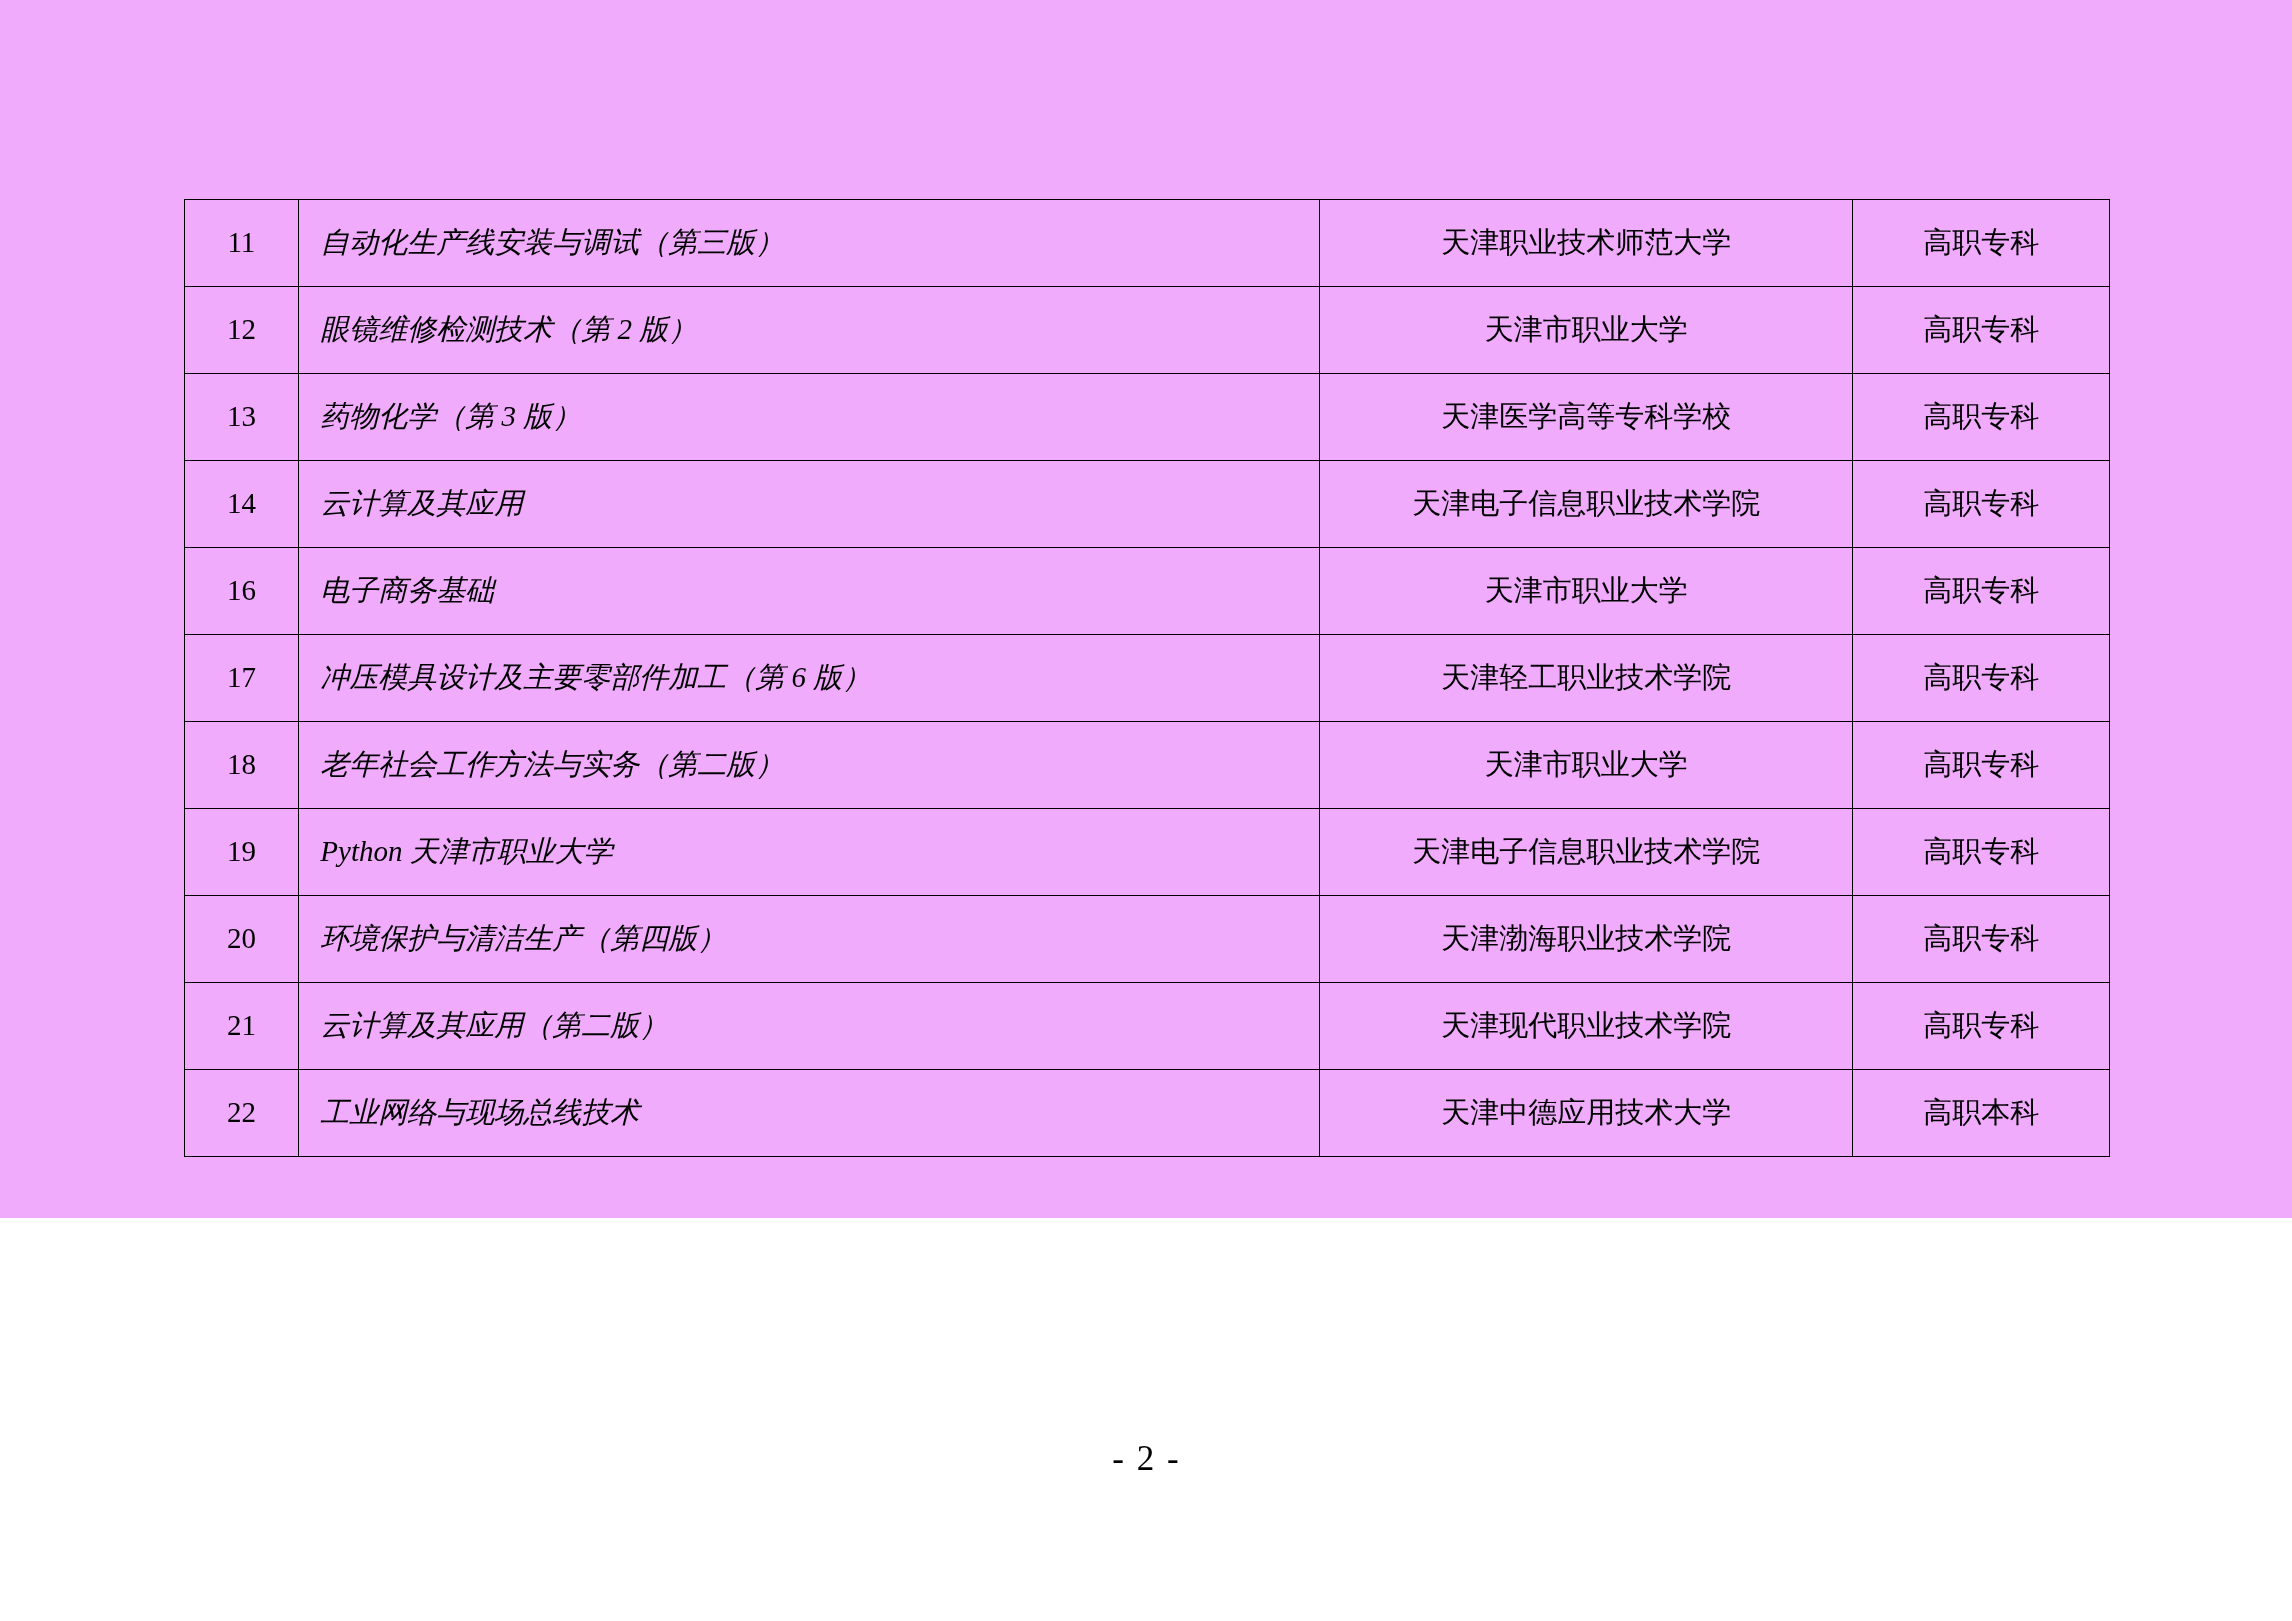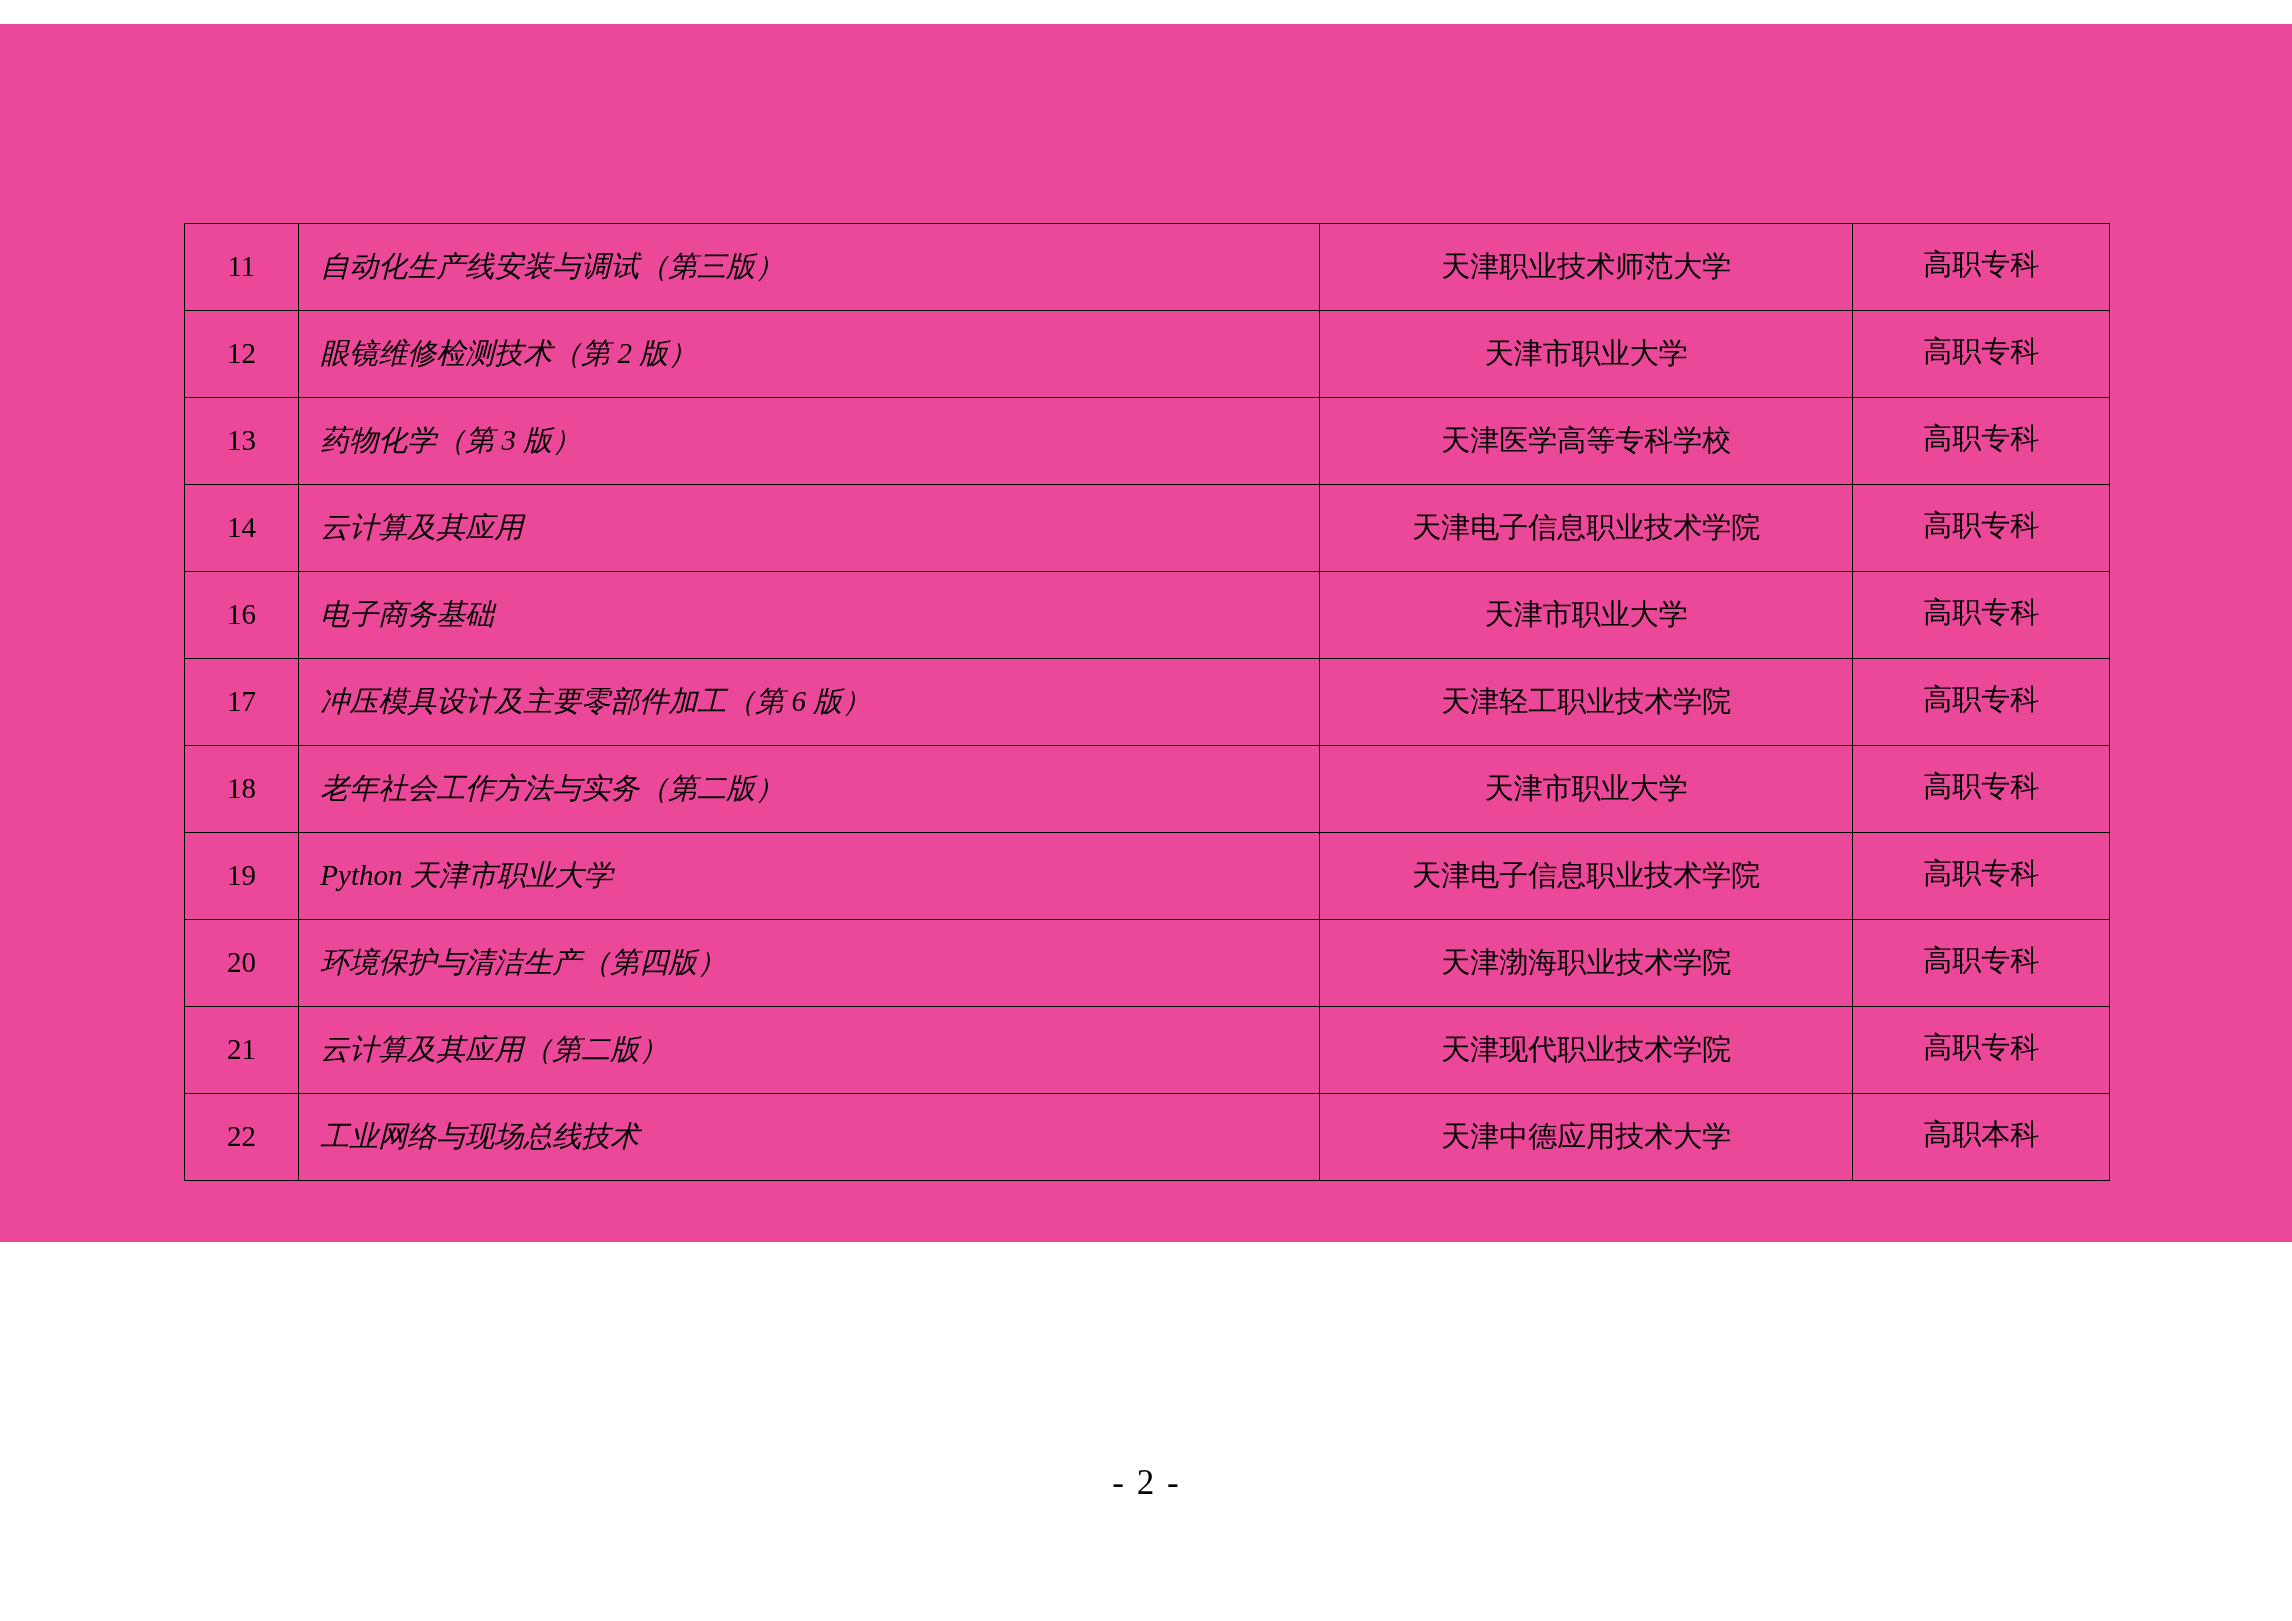--- a/index.html
+++ b/index.html
@@ -14,22 +14,21 @@
     color: #000000;
     position: relative;
     overflow: hidden;
   }
   .page {
     position: absolute;
     top: 0;
     left: 0;
     width: 2293px;
     height: 1218px;
-    background: #ec4899;
-    margin-top: 24px;
+    background: #f0abfc;
   }
   .doc-table {
     position: absolute;
     left: 184px;
     top: 199px;
     width: 1926px;
     border-collapse: collapse;
     table-layout: fixed;
   }
   .doc-table td {
@@ -50,21 +49,20 @@
     padding-left: 21.6px !important;
     font-style: italic;
   }
   .col-org {
     width: 510px;
     text-align: center;
   }
   .col-level {
     width: 245px;
     text-align: center;
-    font-family: Liberation Mono, monospace;
   }
   .page-number {
     position: absolute;
     left: 0;
     right: 0;
     top: 1439px;
     text-align: center;
     font-size: 35px;
     letter-spacing: 2px;
     font-family: "Liberation Serif", "DejaVu Serif", serif;

